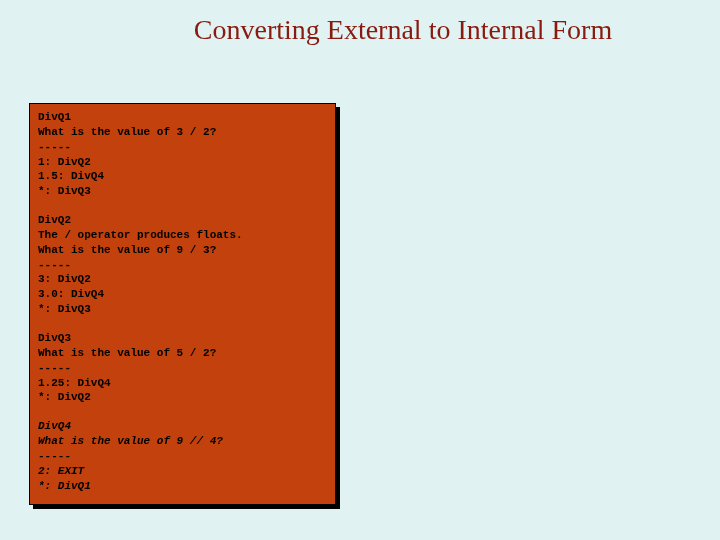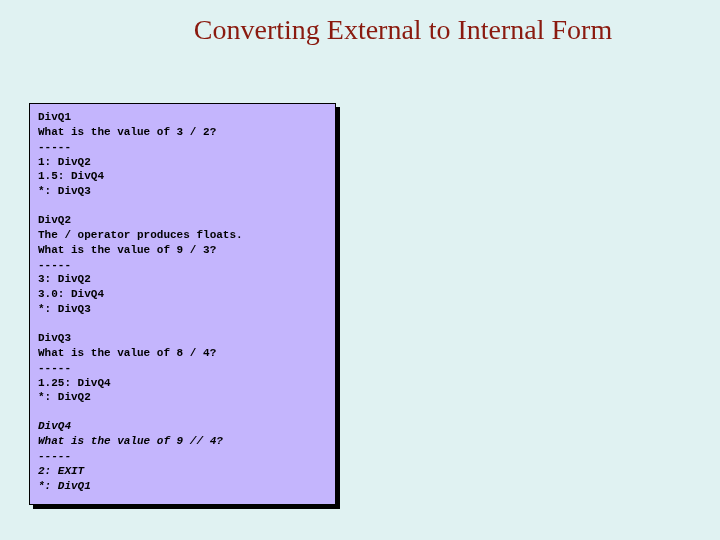--- a/index.html
+++ b/index.html
@@ -34,21 +34,21 @@
     width: 307px;
     height: 402px;
     background: #000;
   }
   .codebox {
     position: absolute;
     top: 103px;
     left: 29px;
     width: 307px;
     height: 402px;
-    background: #c4b5fd;
+    background: #c2410c;
     border: 1px solid #000;
     box-sizing: border-box;
     padding: 6px 8px 6px 8px;
   }
   .block {
     font-family: "Courier New", Courier, monospace;
     font-size: 11px;
     font-weight: bold;
     line-height: 1.35;
     white-space: pre;
@@ -72,21 +72,21 @@
 1.5: DivQ4
 *: DivQ3</div>
     <div class="block">DivQ2
 The / operator produces floats.
 What is the value of 9 / 3?
 -----
 3: DivQ2
 3.0: DivQ4
 *: DivQ3</div>
     <div class="block">DivQ3
-What is the value of 8 / 4?
+What is the value of 5 / 2?
 -----
 1.25: DivQ4
 *: DivQ2</div>
     <div class="block">DivQ4
 What is the value of 9 // 4?
 -----
 2: EXIT
 *: DivQ1</div>
   </div>
 </div>

